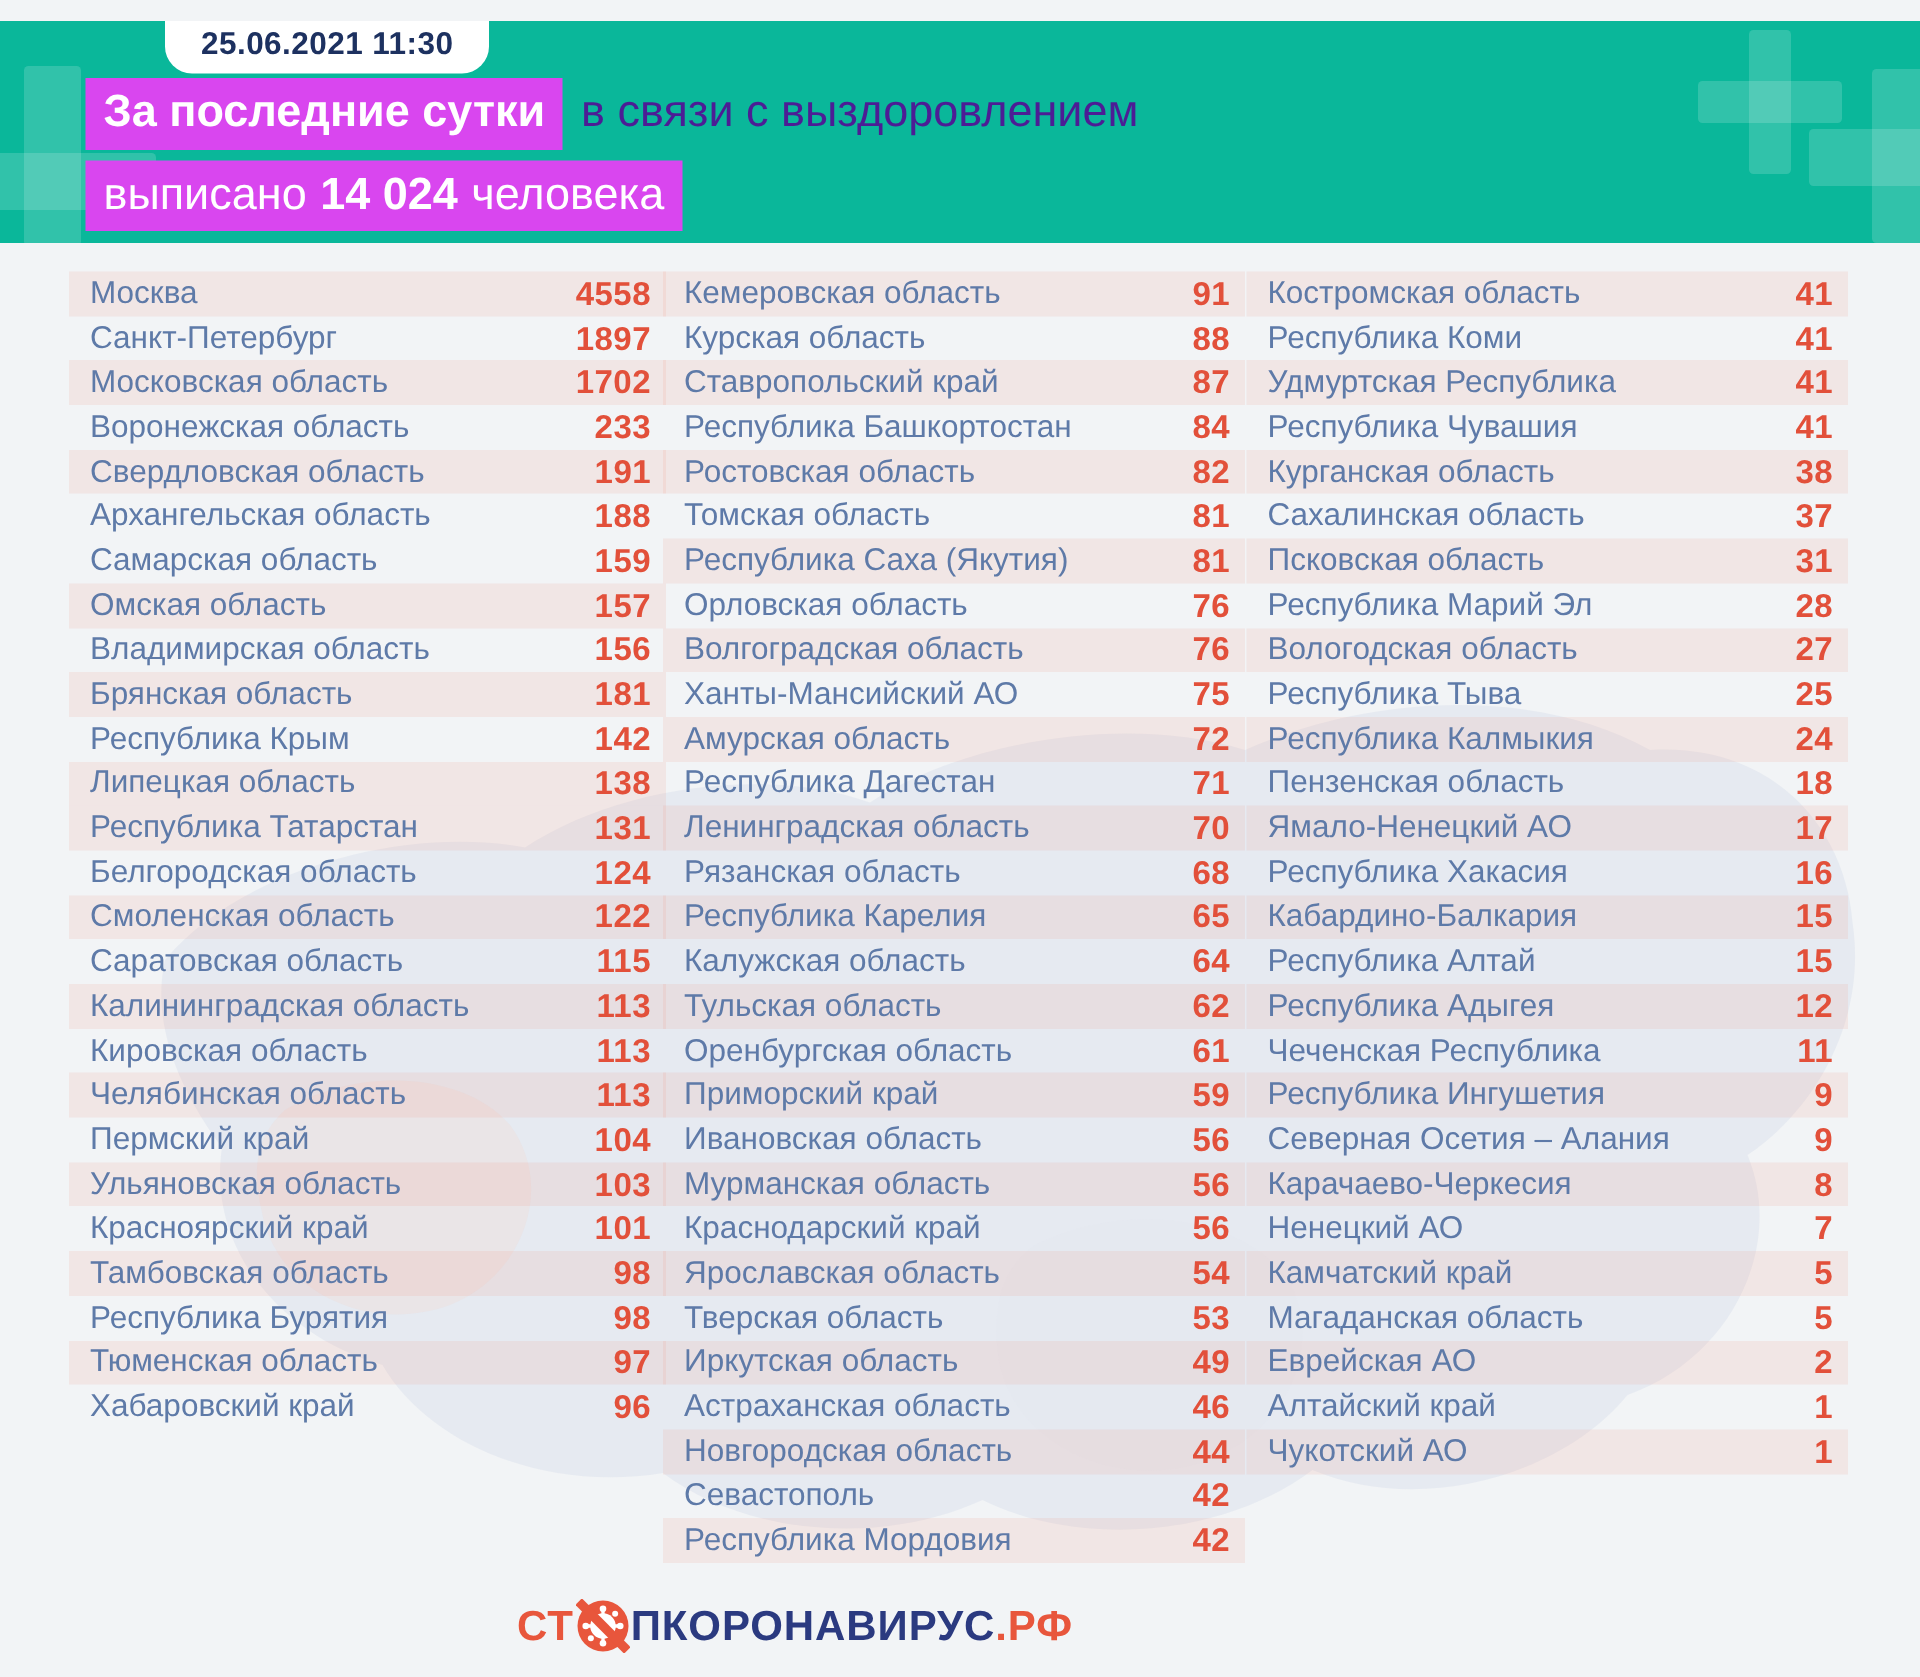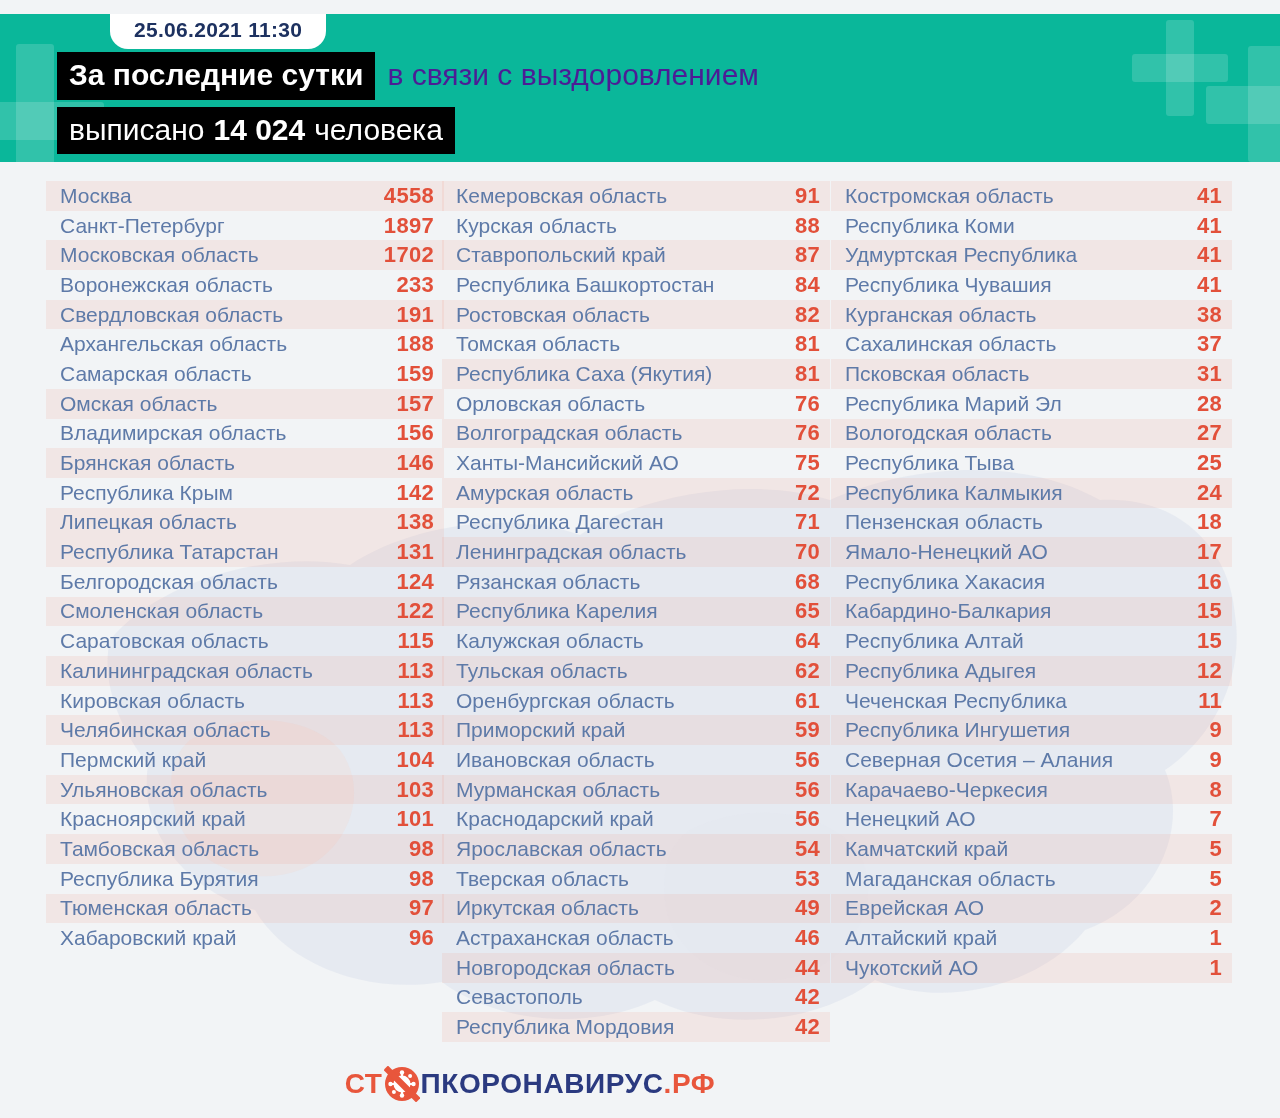--- a/index.html
+++ b/index.html
@@ -19,21 +19,21 @@
 
   .date-badge {
     position:absolute; left:110px; top:0;
     background:#ffffff; border-radius:0 0 18px 18px;
     padding:4px 24px 7px 24px;
     font-size:21px; font-weight:bold; color:#1d3160; letter-spacing:0.3px;
   }
   .headline { position:absolute; left:57px; top:38px; }
   .hl-row { display:flex; align-items:stretch; margin-bottom:7px; }
   .hl-box {
-    background:#000000; color:#ffffff;
+    background:#d946ef; color:#ffffff;
     padding:7px 12px 9px 12px; font-size:30px; line-height:1.05;
   }
   .hl-box b { font-weight:bold; }
   .hl-plain { color:#4c1d95; font-size:30px; line-height:1.05; padding:7px 0 9px 12px; }
   .sp-l { margin-left:9px; }
 
   
   .map-bg { position:absolute; left:70px; top:310px; pointer-events:none; }
 
   
@@ -143,21 +143,21 @@
         <div class="row striped">
           <span class="rname">Омская область</span>
           <span class="rval">157</span>
         </div>
         <div class="row">
           <span class="rname">Владимирская область</span>
           <span class="rval">156</span>
         </div>
         <div class="row striped">
           <span class="rname">Брянская область</span>
-          <span class="rval">146</span>
+          <span class="rval">181</span>
         </div>
         <div class="row">
           <span class="rname">Республика Крым</span>
           <span class="rval">142</span>
         </div>
         <div class="row striped">
           <span class="rname">Липецкая область</span>
           <span class="rval">138</span>
         </div>
         <div class="row striped">

